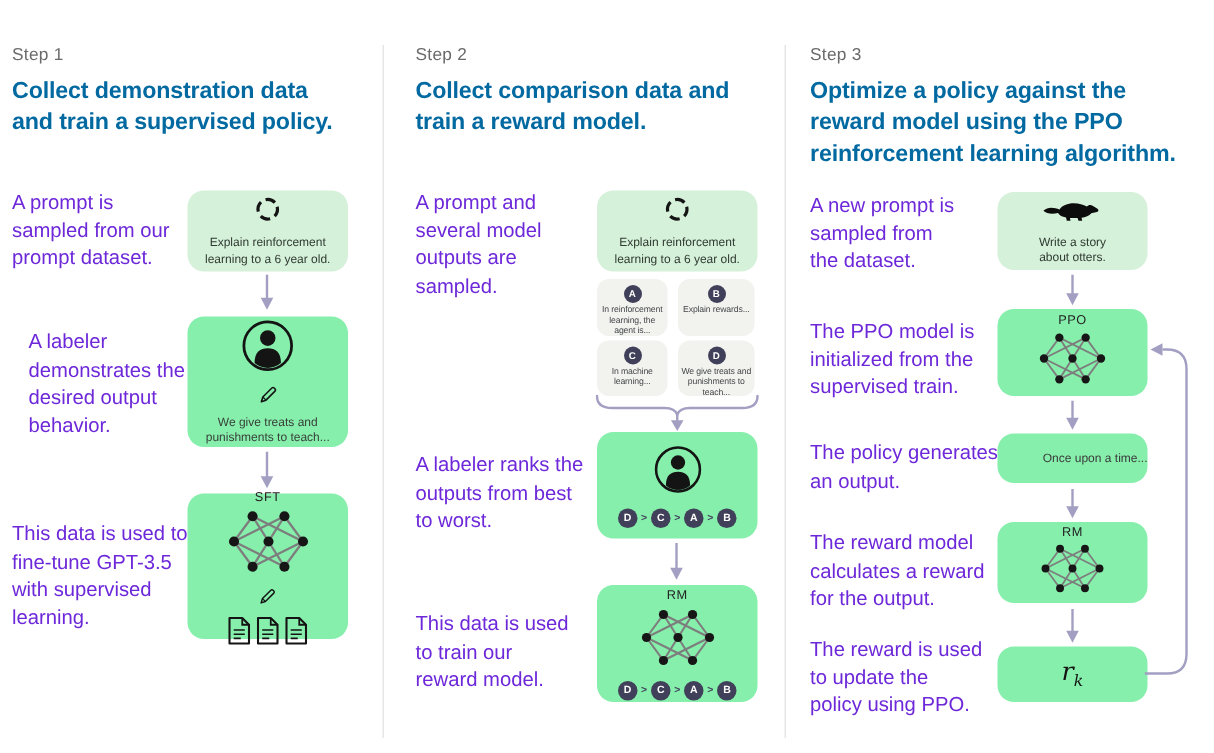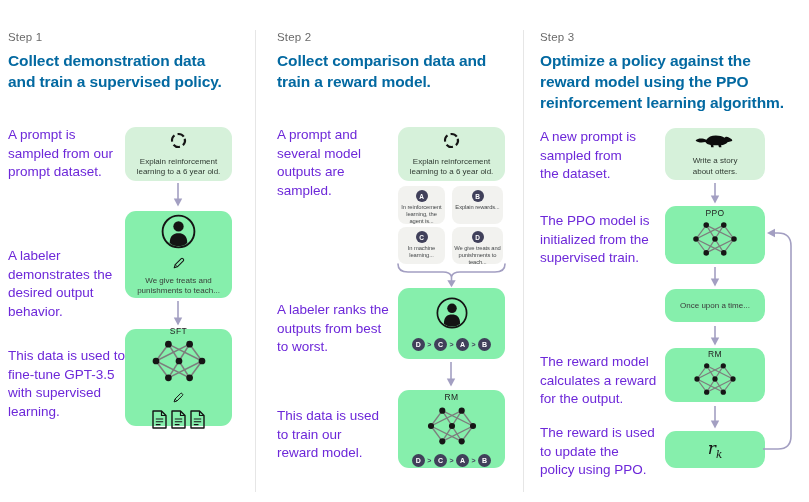--- a/index.html
+++ b/index.html
@@ -54,21 +54,21 @@
     </span>
     <div class="caption gcap">Explain reinforcement
 learning to a 6 year old.</div>
   </div>
 
   <svg class="abs" style="left:172px;top:183px;" width="12" height="24" viewBox="0 0 12 24">
     <line x1="6" y1="0" x2="6" y2="16.5" stroke="#a39fc2" stroke-width="1.6"></line>
       <path d="M1.8,15.5 L10.2,15.5 L6,23.5 Z" fill="#a39fc2"></path>
   </svg>
 
-  <div class="abs body-text" style="left:8px;top:219px;width:116px;margin-top:28px;">A labeler
+  <div class="abs body-text" style="left:19px;top:219px;width:116px;">A labeler
 demonstrates the
 desired output
 behavior.</div>
 
   <div class="abs box gray" style="left:125px;top:211px;width:107px;height:87px;gap:2px;align-items:center;">
     <span>
       <svg width="37" height="37" viewBox="0 0 40 40">
         <circle cx="20" cy="20" r="17.2" fill="none" stroke="#141414" stroke-width="2"></circle>
         <circle cx="20" cy="14.5" r="5.6" fill="#141414"></circle>
         <path d="M10.5,32.5 C10.5,24.5 14.5,21.8 20,21.8 C25.5,21.8 29.5,24.5 29.5,32.5 C27,34.8 23.6,36 20,36 C16.4,36 13,34.8 10.5,32.5 Z" fill="#141414"></path>
@@ -324,22 +324,24 @@
         </g>
       </svg>
     </span>
   </div>
 
   <svg class="abs" style="left:709px;top:267px;" width="12" height="20" viewBox="0 0 12 20">
     <line x1="6" y1="0" x2="6" y2="12.5" stroke="#a39fc2" stroke-width="1.6"></line>
       <path d="M1.8,11.5 L10.2,11.5 L6,19.5 Z" fill="#a39fc2"></path>
   </svg>
 
-
-  <div class="abs box gray" style="left:665px;top:289px;width:100px;height:33px;">
+  <div class="abs body-text" style="left:540px;top:293px;width:130px;">The policy generates
+an output.</div>
+
+  <div class="abs box gray" style="left:665px;top:289px;width:100px;height:33px;align-items:flex-end;">
     <div class="oncecap">Once upon a time...</div>
   </div>
 
   <svg class="abs" style="left:709px;top:326px;" width="12" height="20" viewBox="0 0 12 20">
     <line x1="6" y1="0" x2="6" y2="12.5" stroke="#a39fc2" stroke-width="1.6"></line>
       <path d="M1.8,11.5 L10.2,11.5 L6,19.5 Z" fill="#a39fc2"></path>
   </svg>
 
   <div class="abs body-text" style="left:540px;top:353px;width:126px;">The reward model
 calculates a reward

